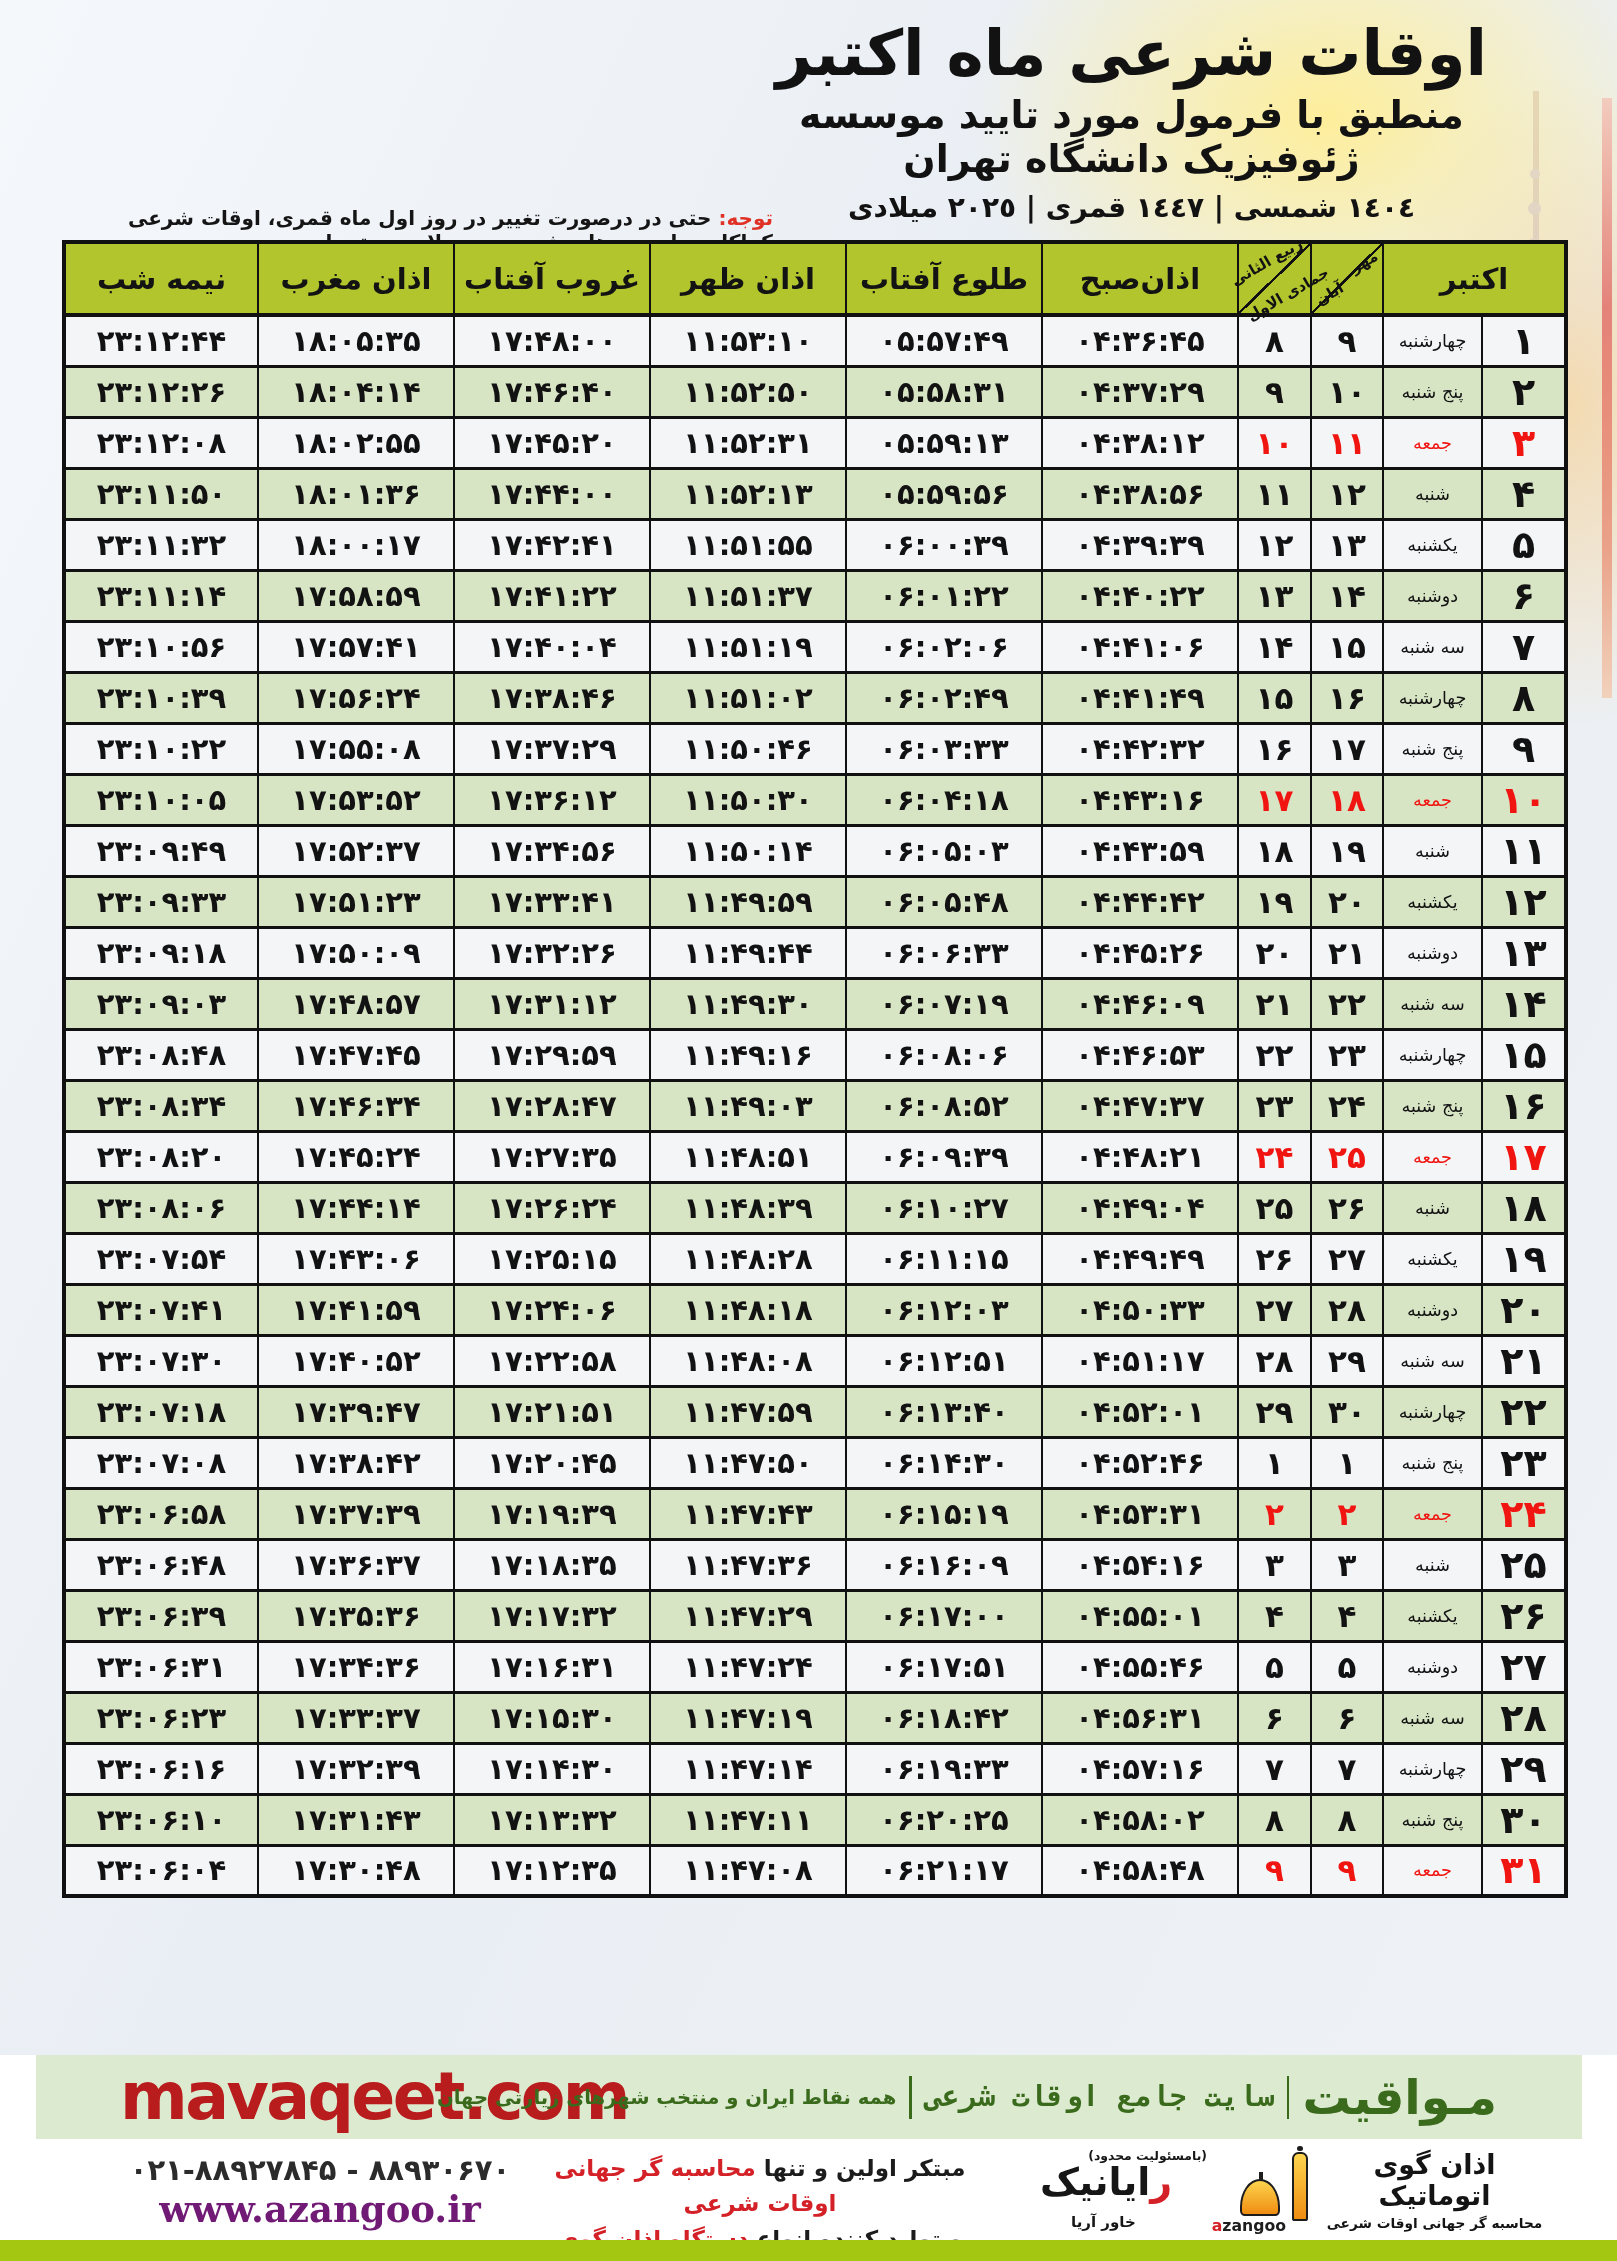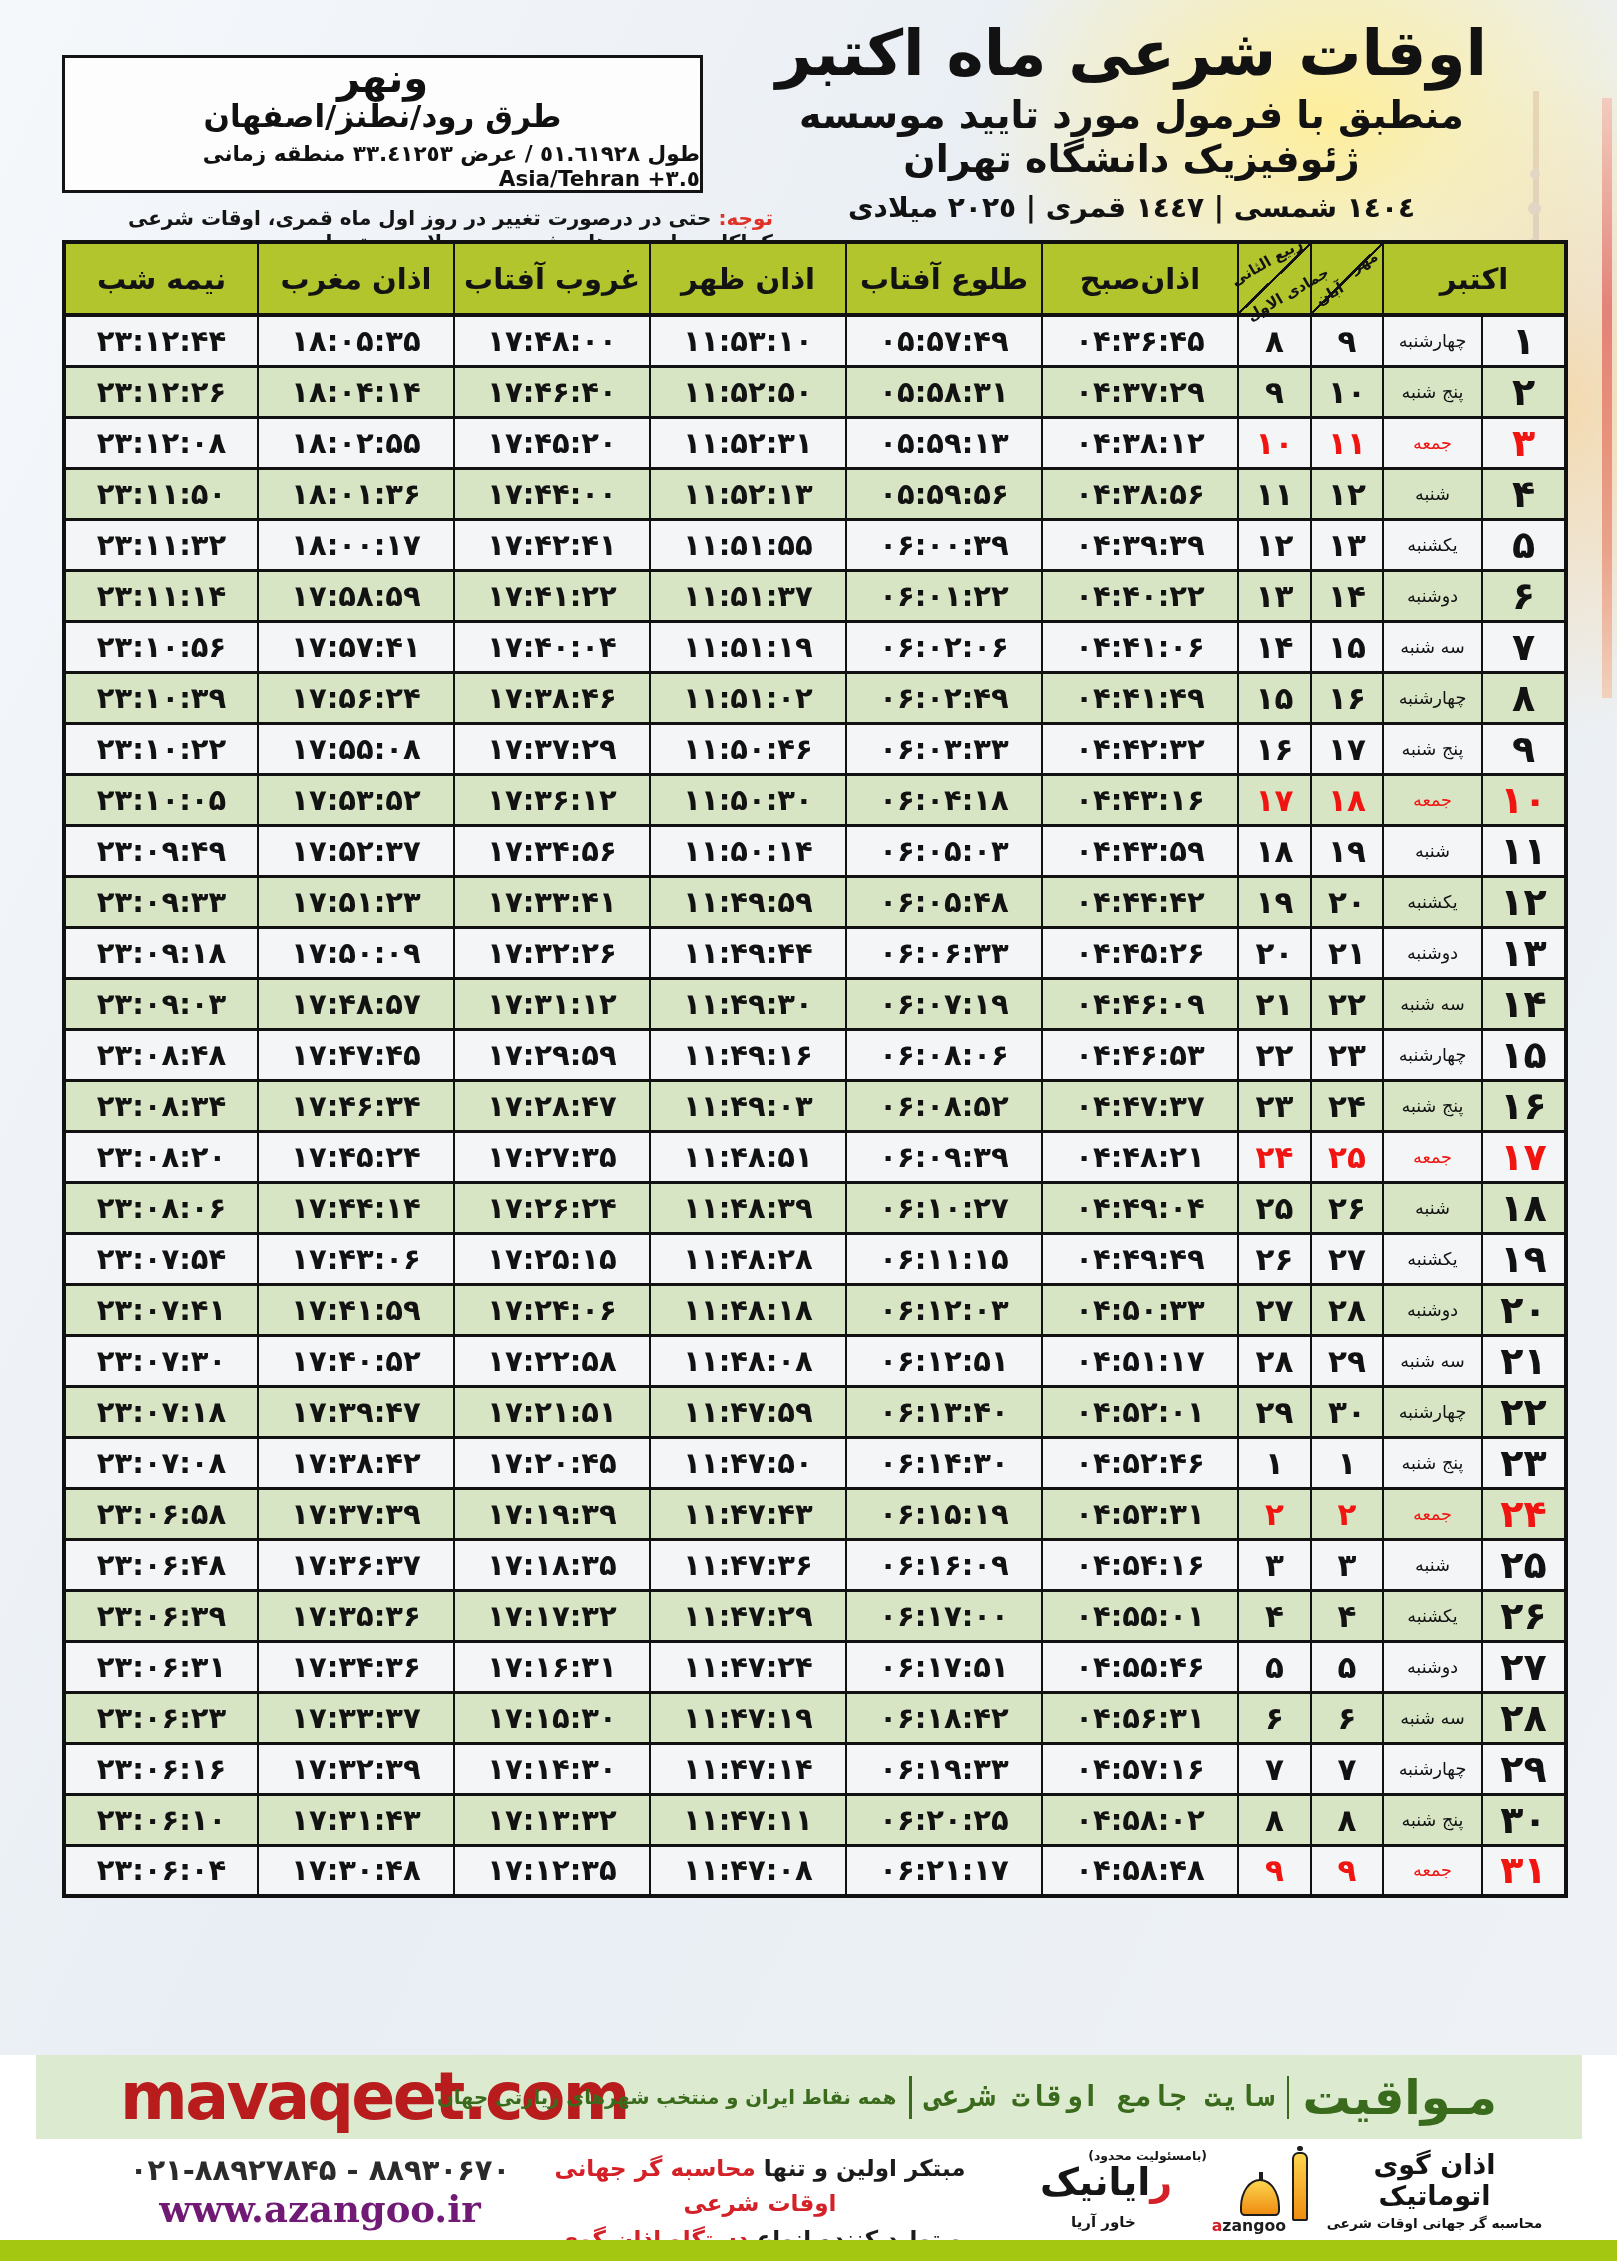--- a/index.html
+++ b/index.html
@@ -98,28 +98,20 @@
   <div class="edge-stripe"></div>
   <div class="minaret">
     <div class="m-spire"></div>
     <div class="m-ball" style="top:78px;width:10.4px;height:10.4px;"></div>
     <div class="m-ball" style="top:111px;width:13px;height:13px;left:35px;"></div>
     <div class="m-ball" style="top:147px;width:17px;height:17px;left:33px;"></div>
     <div class="m-dome"></div>
     <div class="m-tower"></div>
   </div>
 
-  <div class="loc-box">
-    <div class="loc-name">ونهر</div>
-    <div class="loc-route">طرق رود/نطنز/اصفهان</div>
-    <div class="loc-coords" dir="rtl">
-      <span>طول ٥١.٦١٩٢٨ / عرض ٣٣.٤١٢٥٣ منطقه زمانی</span>
-      <span dir="ltr">Asia/Tehran +٣.٥</span>
-    </div>
-  </div>
 
   <div class="title-block">
     <h1 class="title">اوقات شرعی ماه اکتبر</h1>
     <div class="subtitle">منطبق با فرمول مورد تایید موسسه ژئوفیزیک دانشگاه تهران</div>
     <div class="dates">١٤٠٤ شمسی | ١٤٤٧ قمری | ٢٠٢٥ میلادی</div>
   </div>
 
   <div class="note">
     <span class="note-label">توجه:</span>
     <span>حتی در درصورت تغییر در روز اول ماه قمری، اوقات شرعی کماکان برای روزهای شمسی و میلادی معتبر است.</span>

